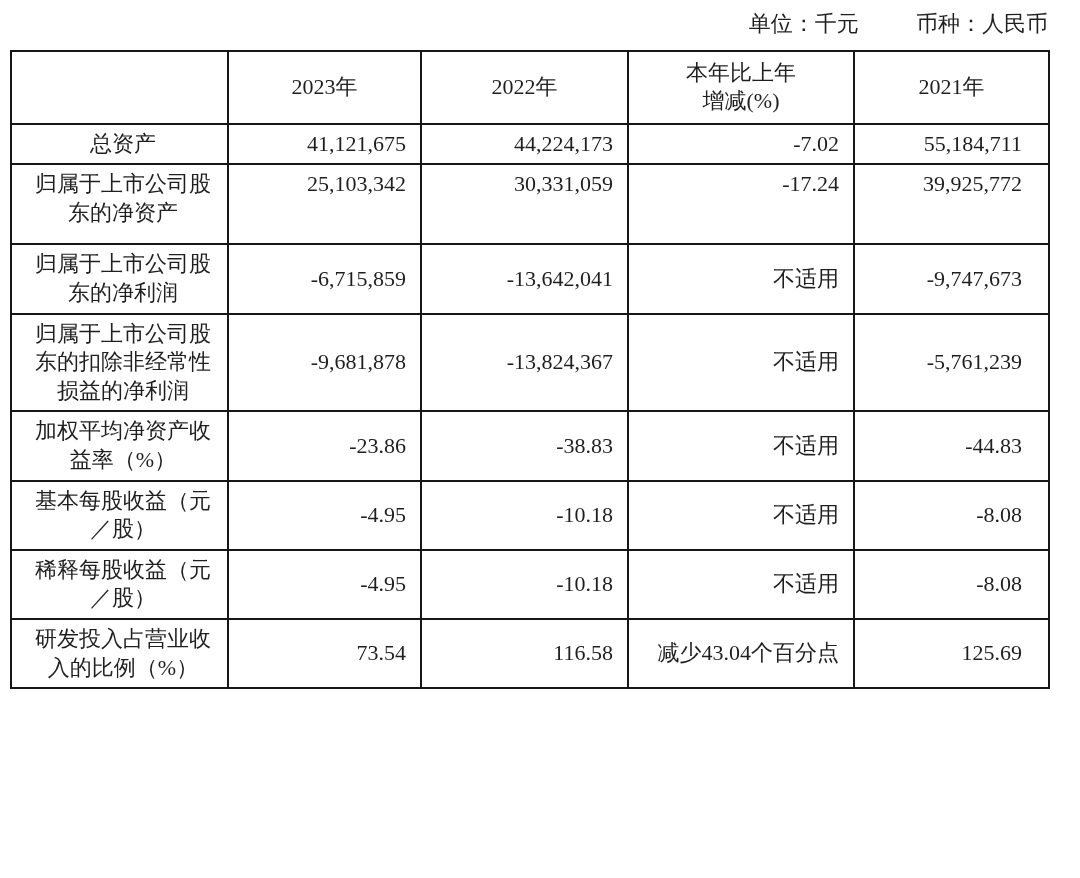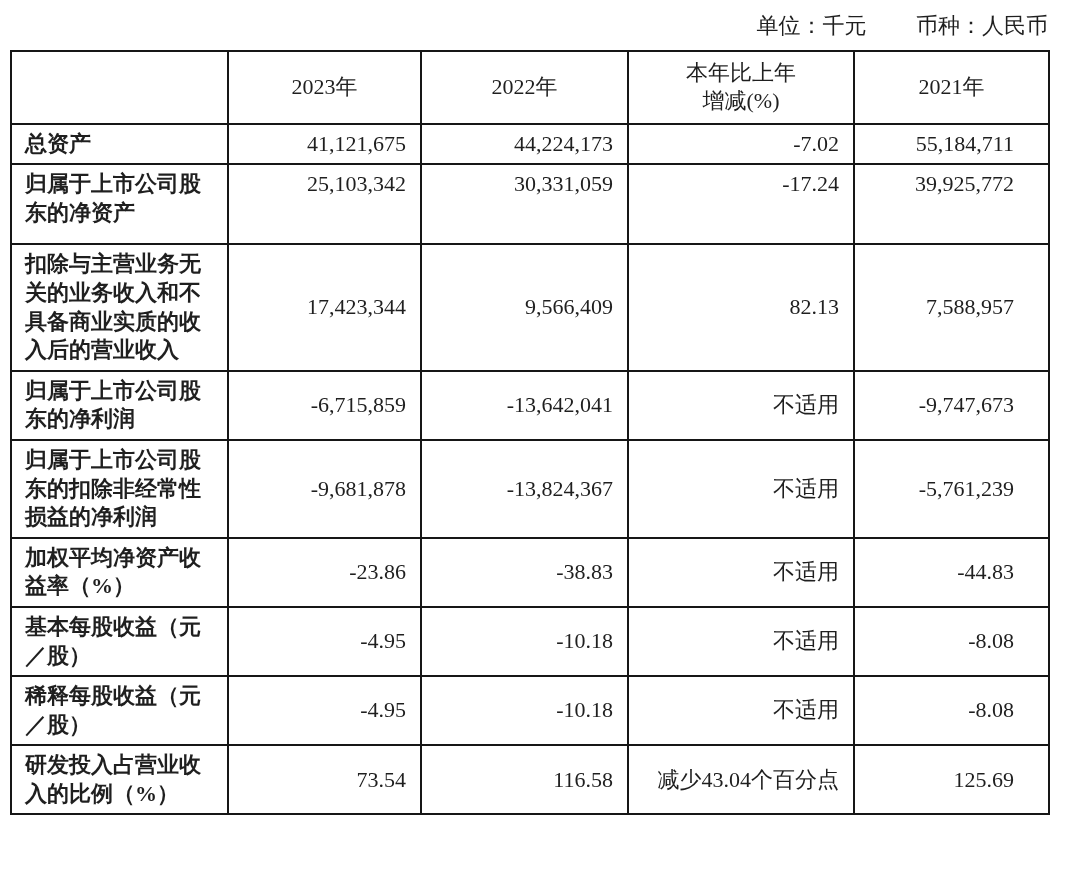--- a/index.html
+++ b/index.html
@@ -18,20 +18,21 @@
     padding: 8px 0 0 10px;
     width: 1038px;
   }
   .caption {
     width: 1038px;
     text-align: right;
     font-size: 22px;
     line-height: 1.3;
     padding: 4px 0 9px 0;
     white-space: nowrap;
+    font-family: Liberation Mono, monospace;
   }
   .caption .seg + .seg {
     margin-left: 2em;
   }
   table.fin {
     border-collapse: collapse;
     table-layout: fixed;
     width: 1038px;
     font-size: 22px;
   }
@@ -42,30 +43,29 @@
     font-weight: normal;
     line-height: 1.3;
     word-break: normal;
     overflow-wrap: break-word;
   }
   table.fin th {
     text-align: center;
     padding: 7px 4px;
   }
   table.fin td.label {
-    text-align: left;
+    text-align: center;
     padding: 5px 6px 5px 13px;
-    font-weight: bold;
   }
   table.fin td.num {
     text-align: right;
     padding: 5px 14px 5px 4px;
   }
   table.fin td.num:last-child {
-    padding-right: 34px;
+    padding-right: 26px;
     font-family: Liberation Serif, serif;
   }
   
   table.fin tbody tr:nth-child(2) {
     height: 80px;
   }
   table.fin tbody tr:nth-child(2) td {
     vertical-align: top;
   }
 </style>
@@ -104,27 +104,20 @@
           <td class="num">55,184,711</td>
         </tr>
         <tr>
           <td class="label">归属于上市公司股东的净资产</td>
           <td class="num">25,103,342</td>
           <td class="num">30,331,059</td>
           <td class="num">-17.24</td>
           <td class="num">39,925,772</td>
         </tr>
         <tr>
-          <td class="label">扣除与主营业务无关的业务收入和不具备商业实质的收入后的营业收入</td>
-          <td class="num">17,423,344</td>
-          <td class="num">9,566,409</td>
-          <td class="num">82.13</td>
-          <td class="num">7,588,957</td>
-        </tr>
-        <tr>
           <td class="label">归属于上市公司股东的净利润</td>
           <td class="num">-6,715,859</td>
           <td class="num">-13,642,041</td>
           <td class="num">不适用</td>
           <td class="num">-9,747,673</td>
         </tr>
         <tr>
           <td class="label">归属于上市公司股东的扣除非经常性损益的净利润</td>
           <td class="num">-9,681,878</td>
           <td class="num">-13,824,367</td>

